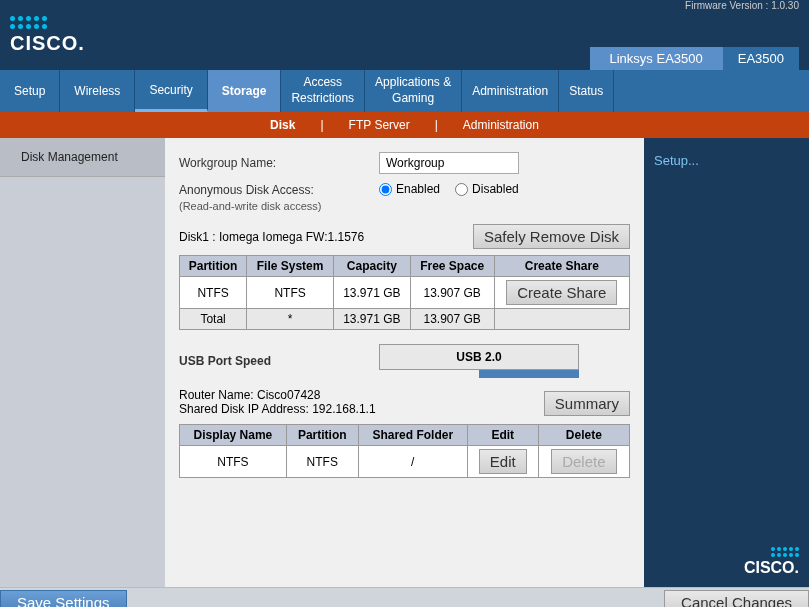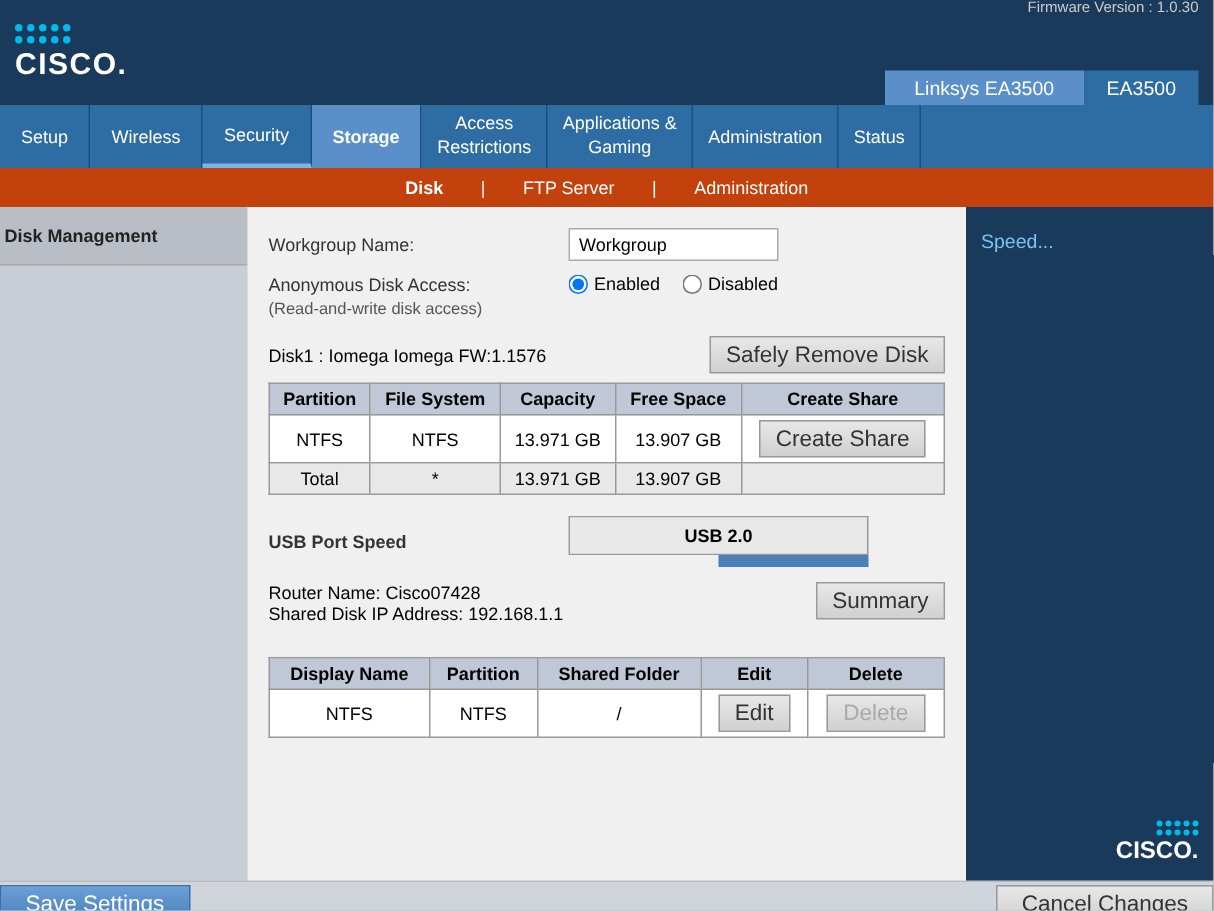--- a/index.html
+++ b/index.html
@@ -22,21 +22,21 @@
     .disk-header { display: flex; justify-content: space-between; align-items: center; margin: 10px 0 6px; }
 
     .disk-table { width: 100%; border-collapse: collapse; font-size: 12px; }
     .disk-table th { background: #c0c8d8; border: 1px solid #999; padding: 3px 6px; text-align: center; font-weight: bold; }
     .disk-table td { border: 1px solid #999; padding: 3px 6px; text-align: center; background: white; }
     .disk-table tr:last-child td { background: #e8e8e8; }
 
     
     .btn { background: linear-gradient(to bottom, #e8e8e8, #d0d0d0); border: 1px solid #999; padding: 3px 10px; font-size: 15px; cursor: pointer; color: #333; }
     .btn-primary { background: linear-gradient(to bottom, #6a9fd8, #4a7fb8); color: white; border: 1px solid #3a6fa8; }
-    .summary-row { display: flex; justify-content: space-between; align-items: flex-start; margin-bottom: 22px; }
+    .summary-row { display: flex; justify-content: space-between; align-items: flex-end; margin-bottom: 8px; }
 
     .shared-table { width: 100%; border-collapse: collapse; font-size: 12px; padding-left: 19px; }
     .shared-table th { background: #c0c8d8; border: 1px solid #999; padding: 3px 6px; text-align: center; font-weight: bold; }
     .shared-table td { border: 1px solid #999; padding: 3px 6px; text-align: center; background: white; }
 
     .page-wrapper { position: relative; width: 809px; height: 607px; }
 
     .header-combo { background: #1a3a5c; }
   </style>
 </head>
@@ -92,21 +92,21 @@
     <div class="sub-nav-item active" style="color:white; font-size:12px; padding:0 25px;">Disk</div>
     <span style="color:white;">|</span>
     <div class="sub-nav-item" style="color:white; font-size:12px; padding:0 25px;">FTP Server</div>
     <span style="color:white;">|</span>
     <div class="sub-nav-item" style="color:white; font-size:12px; padding:0 25px;">Administration</div>
   </div>
 
   <div style="display:flex; height:449px;">
 
     <div style="background:#c8cdd6; width:165px; min-width:165px;">
-      <div style="padding: 12px 3px; font-size:12px; font-weight:bold; color:#222; background:#b8bdc6; border-bottom:1px solid #aaa;">Disk Management</div>
+      <div style="padding: 12px 21px; font-size:12px; font-weight:normal; color:#222; background:#b8bdc6; border-bottom:1px solid #aaa;">Disk Management</div>
     </div>
 
     <div style="background:#f0f0f0; flex:1; padding:14px; overflow-y:auto;">
 
       <div class="form-row" style="margin-bottom:8px;">
         <div class="form-label">Workgroup Name:</div>
         <input type="text" class="text-input" value="Workgroup" style="">
       </div>
 
       <div class="form-row" style="margin-bottom:10px; align-items:flex-start;">
@@ -195,21 +195,21 @@
               <td>/</td>
               <td><button class="btn">Edit</button></td>
               <td><button class="btn" style="color:#aaa;">Delete</button></td>
             </tr>
           </tbody>
         </table>
       </div>
     </div>
 
     <div style="background:#1a3a5c; width:165px; min-width:165px; padding:15px 10px; position:relative;">
-      <div style="color:#7bc4f0; font-size:13px;">Speed...</div>
+      <div style="color:#7bc4f0; font-size:13px;">Setup...</div>
 
       <div style="position:absolute; bottom:10px; right:10px;">
         <div style="display:flex; gap:2px; margin-bottom:2px; justify-content:flex-end;">
           <div style="width:4px;height:4px;background:#00bceb;border-radius:50%;"></div>
           <div style="width:4px;height:4px;background:#00bceb;border-radius:50%;"></div>
           <div style="width:4px;height:4px;background:#00bceb;border-radius:50%;"></div>
           <div style="width:4px;height:4px;background:#00bceb;border-radius:50%;"></div>
           <div style="width:4px;height:4px;background:#00bceb;border-radius:50%;"></div>
         </div>
         <div style="display:flex; gap:2px; margin-bottom:2px; justify-content:flex-end;">

